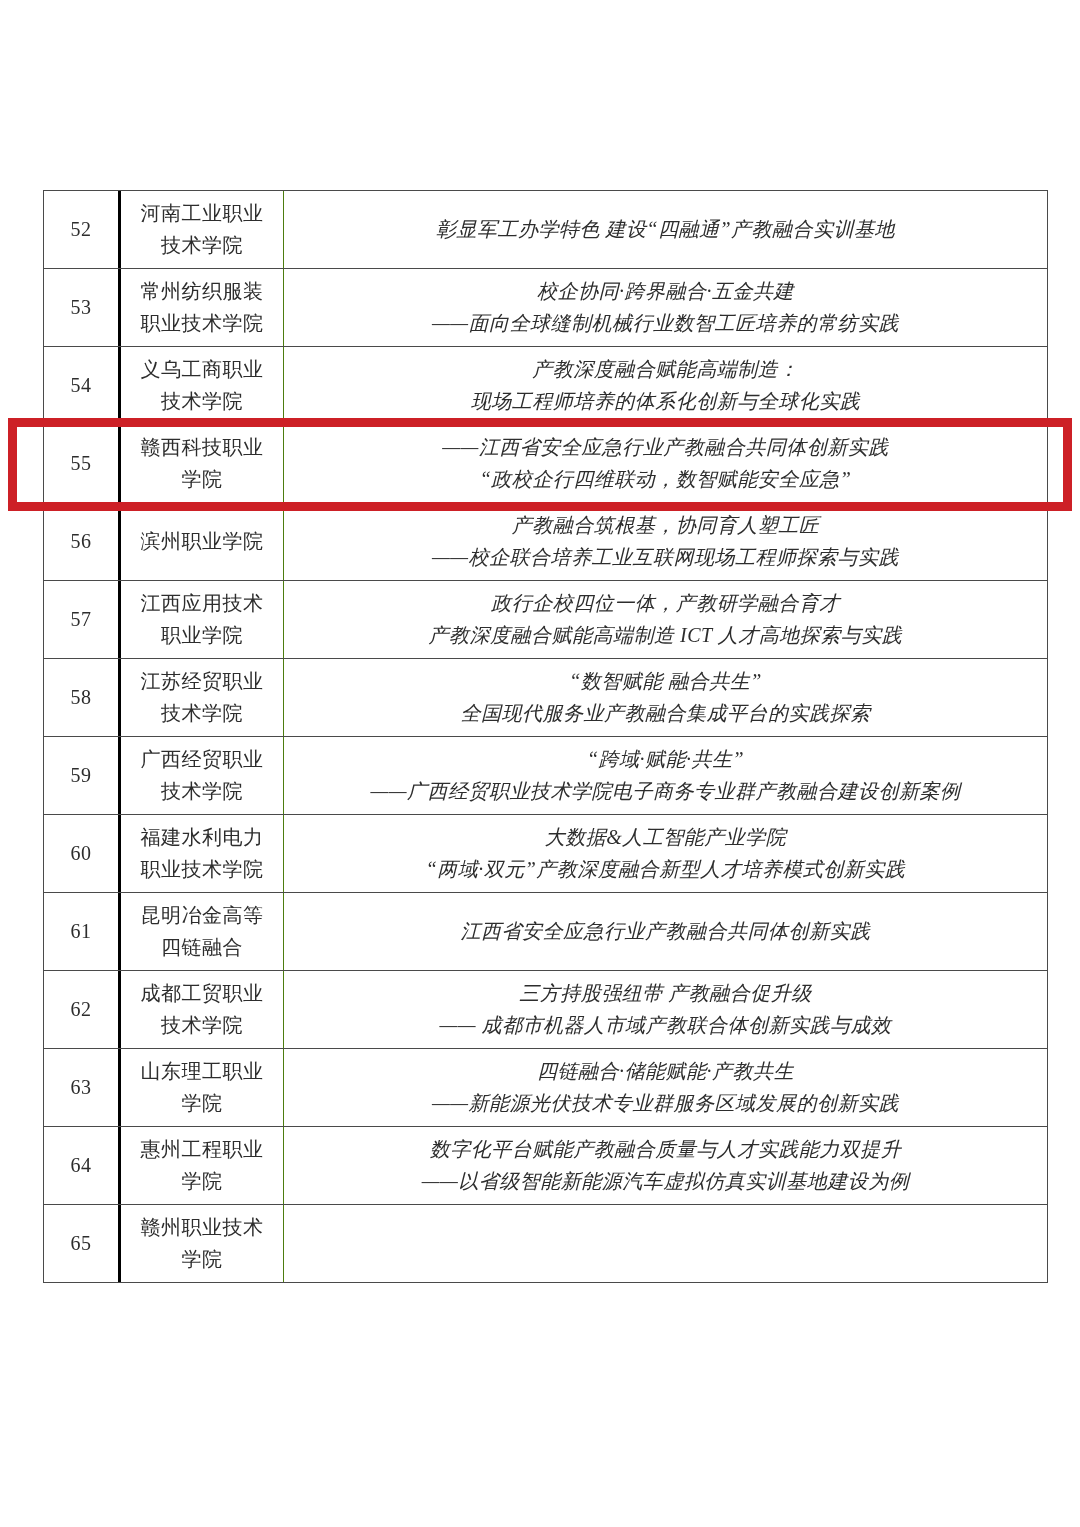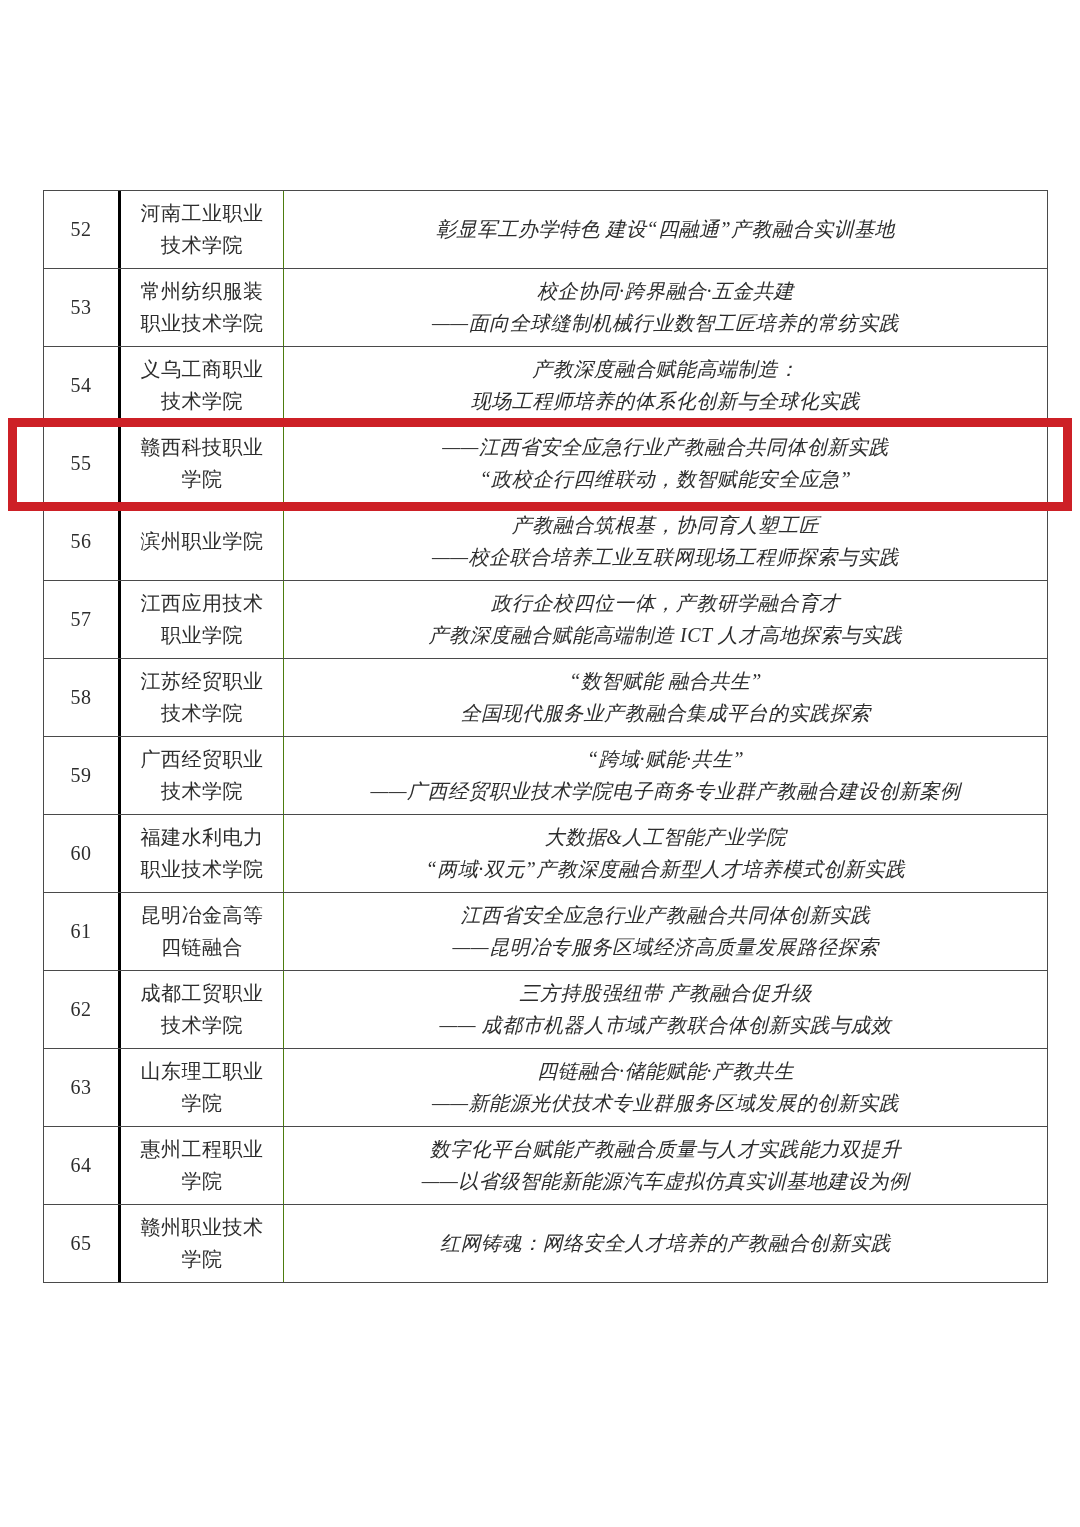--- a/index.html
+++ b/index.html
@@ -174,21 +174,20 @@
   </div>
 
   <div class="row">
     <div class="cell cell-no">61</div>
     <div class="cell cell-school">
         <span class="line">昆明冶金高等</span>
         <span class="line">四链融合</span>
       </div>
     <div class="cell cell-title">
         <span class="line">江西省安全应急行业产教融合共同体创新实践</span>
-        <span class="line">——昆明冶专服务区域经济高质量发展路径探索</span>
       </div>
   </div>
 
   <div class="row">
     <div class="cell cell-no">62</div>
     <div class="cell cell-school">
         <span class="line">成都工贸职业</span>
         <span class="line">技术学院</span>
       </div>
     <div class="cell cell-title">
@@ -220,19 +219,16 @@
         <span class="line">——以省级智能新能源汽车虚拟仿真实训基地建设为例</span>
       </div>
   </div>
 
   <div class="row">
     <div class="cell cell-no">65</div>
     <div class="cell cell-school">
         <span class="line">赣州职业技术</span>
         <span class="line">学院</span>
       </div>
-    <div class="cell cell-title">
-        <span class="line">红网铸魂：网络安全人才培养的产教融合创新实践</span>
-      </div>
   </div>
 </div>
 
 <div class="highlight-box" style="border-color: rgb(205, 32, 38);"></div>
 
 </body></html>

